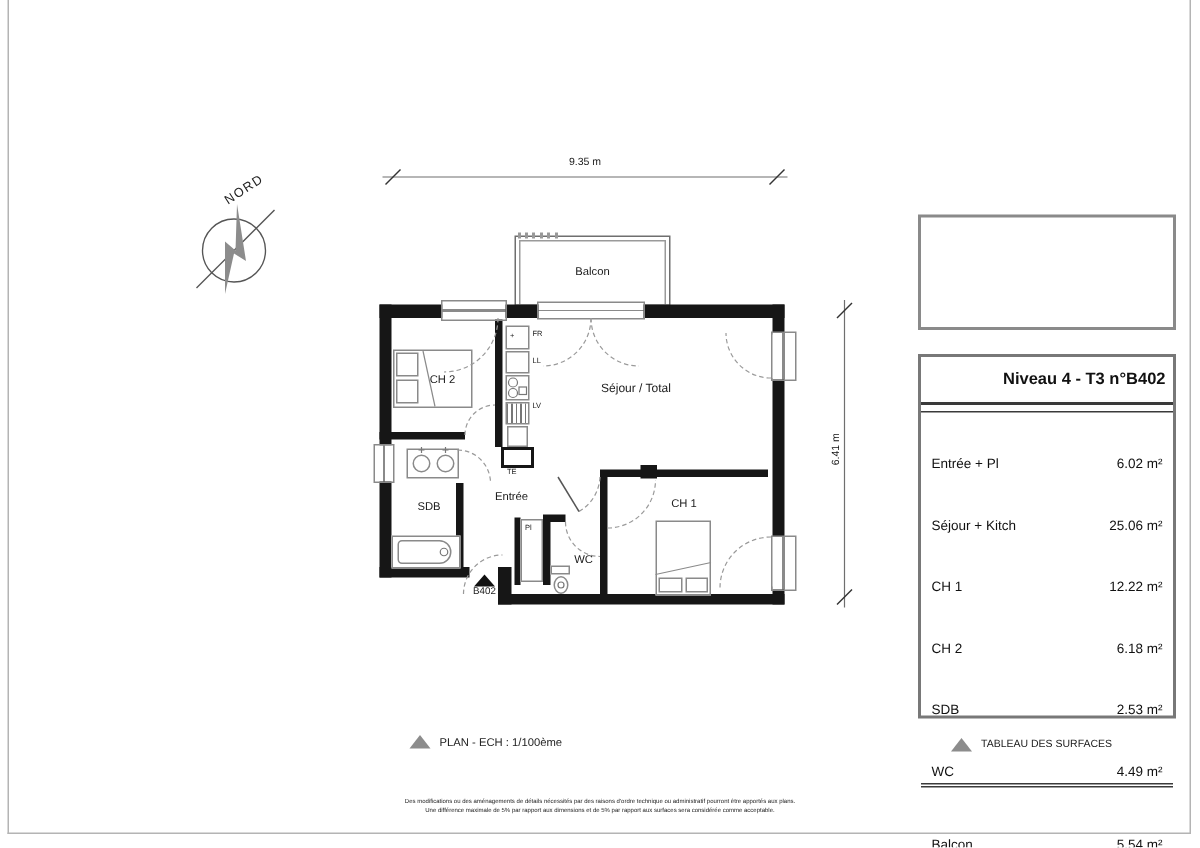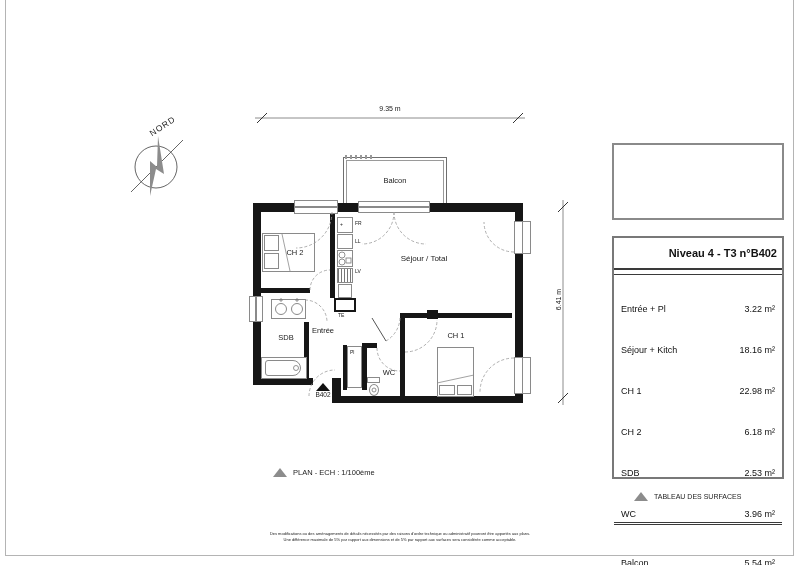--- a/index.html
+++ b/index.html
@@ -115,21 +115,21 @@
   <div class="furn" style="left:334px;top:298px;width:22px;height:14px;border:2px solid #161616;"></div>
 
   <div class="furn" style="left:347px;top:346px;width:15px;height:42px;"></div>
 
   <div class="tri black abs" style="left:316px;top:383px;z-index:6;"></div>
 
   <span class="lbl c" style="left:295px;top:248px;">CH 2</span>
   <span class="lbl c" style="left:424px;top:254px;font-size:8px;">Séjour / Total</span>
   <span class="lbl c" style="left:456px;top:331px;">CH 1</span>
   <span class="lbl c" style="left:286px;top:333px;">SDB</span>
-  <span class="lbl c" style="left:323px;top:326px;">Entrée</span>
+  <span class="lbl c" style="left:341px;top:326px;">Entrée</span>
   <span class="lbl c" style="left:389px;top:368px;">WC</span>
   <span class="lbl tiny" style="left:350px;top:349px;">Pl</span>
   <span class="lbl c" style="left:323px;top:391px;font-size:6.5px;">B402</span>
 
   <span class="lbl tiny" style="left:355px;top:220px;">FR</span>
   <span class="lbl tiny" style="left:340px;top:221px;">+</span>
   <span class="lbl tiny" style="left:355px;top:238px;">LL</span>
   <span class="lbl tiny" style="left:355px;top:268px;">LV</span>
   <span class="lbl tiny" style="left:338px;top:312px;">TE</span>
 
@@ -173,51 +173,51 @@
     </g>
   </svg>
 
   <div id="topbox"></div>
 
   <div id="surfbox">
     <div class="title">Niveau 4 - T3 n°B402</div>
     <div class="tline"></div>
     <div class="srow">
       <span>Entrée + Pl</span>
-      <span>3.22 m²</span>
+      <span>6.02 m²</span>
     </div>
     <div class="srow">
       <span>Séjour + Kitch</span>
-      <span>18.16 m²</span>
+      <span>25.06 m²</span>
     </div>
     <div class="srow">
       <span>CH 1</span>
-      <span>22.98 m²</span>
+      <span>12.22 m²</span>
     </div>
     <div class="srow">
       <span>CH 2</span>
       <span>6.18 m²</span>
     </div>
     <div class="srow">
       <span>SDB</span>
       <span>2.53 m²</span>
     </div>
     <div class="srow">
       <span>WC</span>
-      <span>3.96 m²</span>
+      <span>4.49 m²</span>
     </div>
     <div class="sep"></div>
     <div class="sep"></div>
     <div class="srow tall">
       <span>Balcon</span>
       <span>5.54 m²</span>
     </div>
   </div>
 
-  <div class="legend" style="left:273px;top:468px;justify-content:flex-end;">
+  <div class="legend" style="left:273px;top:490px;justify-content:flex-end;">
     <span class="tri gray"></span>
     <span>PLAN - ECH : 1/100ème</span>
   </div>
   <div class="legend" style="left:634px;top:492px;font-size:7px;">
     <span class="tri gray"></span>
     <span>TABLEAU DES SURFACES</span>
   </div>
 
   <div id="disclaimer">
     <div>Des modifications ou des aménagements de détails nécessités par des raisons d'ordre technique ou administratif pourront être apportés aux plans.</div>

